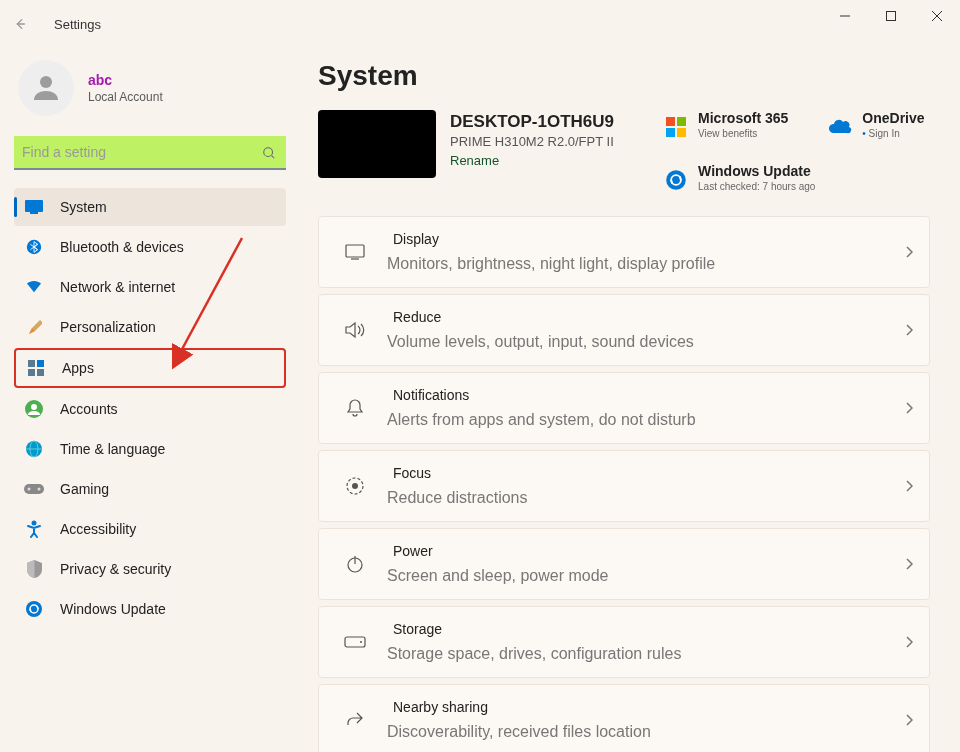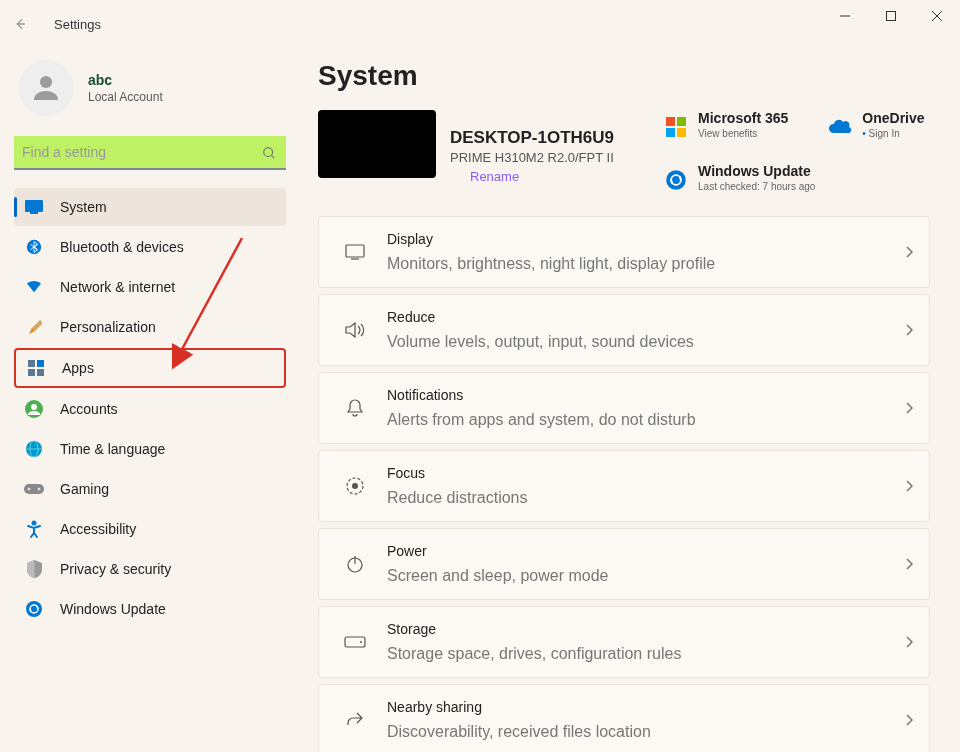--- a/index.html
+++ b/index.html
@@ -8,57 +8,57 @@
     .titlebar { height: 48px; display: flex; align-items: center; padding: 0 4px; }
     .back-btn { width: 32px; height: 32px; display: flex; align-items: center; justify-content: center; color: #999; cursor: pointer; }
     .title { margin-left: 18px; font-size: 13px; color: #333; }
     .win-controls { position: absolute; right: 0; top: 0; display: flex; }
     .win-btn { width: 46px; height: 32px; display: flex; align-items: center; justify-content: center; color: #333; cursor: pointer; }
 
     .layout { display: flex; height: calc(100% - 48px); }
     .sidebar { width: 300px; padding: 0 14px; }
     .user-panel { display: flex; align-items: center; gap: 14px; padding: 12px 4px 16px 4px; }
     .avatar-circle { width: 56px; height: 56px; border-radius: 50%; background: #eee; display: flex; align-items: center; justify-content: center; }
-    .user-name { font-size: 14px; font-weight: 600; color: #14532d; }
+    .user-name { font-size: 14px; font-weight: 600; color: #a21caf; }
     .user-type { font-size: 12px; color: #5a5a5a; margin-top: 2px; }
 
     .search-box { position: relative; margin: 4px 0 18px 0; }
     .search-input { width: 100%; height: 34px; padding: 0 36px 0 8px; border: none; border-bottom: 2px solid #7a8a99; background: #bef264; font-size: 14px; color: #777; outline: none; }
     .search-input::placeholder { color: #999; }
     .search-icon { position: absolute; right: 10px; top: 50%; transform: translateY(-50%); color: #666; }
 
     .nav-list { display: flex; flex-direction: column; gap: 2px; margin-top: 8px; }
     .nav-item { display: flex; align-items: center; gap: 16px; height: 38px; padding: 0 10px; border-radius: 4px; cursor: pointer; color: #222; font-size: 14px; position: relative; }
     .nav-item.active { background: #ede4db; }
     .nav-item.active::before { content: ''; position: absolute; left: 0; top: 9px; bottom: 9px; width: 3px; background: #0067c0; border-radius: 2px; }
     .nav-item.highlighted { border: 2.5px solid #d93025; height: 40px; }
     .nav-icon { width: 20px; height: 20px; display: flex; align-items: center; justify-content: center; flex-shrink: 0; }
 
     .main { flex: 1; padding: 6px 30px 0 18px; overflow-y: auto; }
     .page-title { font-size: 28px; font-weight: 600; color: #222; margin-bottom: 18px; margin-top: 6px; }
     
     .device-row { display: flex; gap: 50px; margin-bottom: 24px; }
     .device-left { display: flex; gap: 14px; }
     .device-thumb { width: 118px; height: 68px; background: #000; border-radius: 4px; }
-    .device-name { font-size: 17px; font-weight: 600; color: #222; margin-top: 18px; }
+    .device-name { font-size: 17px; font-weight: 600; color: #222; margin-top: 2px; }
     .device-model { font-size: 13px; color: #555; margin-top: 2px; }
-    .rename-link { font-size: 13px; color: #8b5cf6; margin-top: 4px; cursor: pointer; display: inline-block; margin-left: 20px; }
+    .rename-link { font-size: 13px; color: #14532d; margin-top: 4px; cursor: pointer; display: inline-block; }
 
     .info-col { display: flex; flex-direction: column; gap: 24px; }
     .info-row { display: flex; gap: 40px; }
     .info-item { display: flex; gap: 10px; align-items: flex-end; }
     .info-icon { width: 24px; height: 24px; display: flex; align-items: center; justify-content: center; flex-shrink: 0; }
     .info-title { font-size: 14px; font-weight: 600; color: #222; }
     .info-sub { font-size: 10px; color: #666; margin-top: 2px; }
 
     .cards { display: flex; flex-direction: column; gap: 6px; }
     .card { display: flex; align-items: center; padding: 14px 16px; background: #fcf8f3; border: 1px solid #ebe3da; border-radius: 4px; cursor: pointer; }
     .card-icon { width: 40px; display: flex; align-items: center; justify-content: center; color: #555; }
     .card-body { flex: 1; margin-left: 12px; }
-    .card-title { font-size: 14px; color: #222; }
+    .card-title { font-size: 14px; color: #222; margin-left: 6px; }
     .card-sub { font-size: 16px; color: #777; margin-top: 8px; }
     .card-chevron { color: #777; }
 
     .arrow-annotation { position: absolute; left: 172px; top: 233px; pointer-events: none; z-index: 10; }
 
     svg { display: block; }
   </style>
 </head>
 <body>
 

